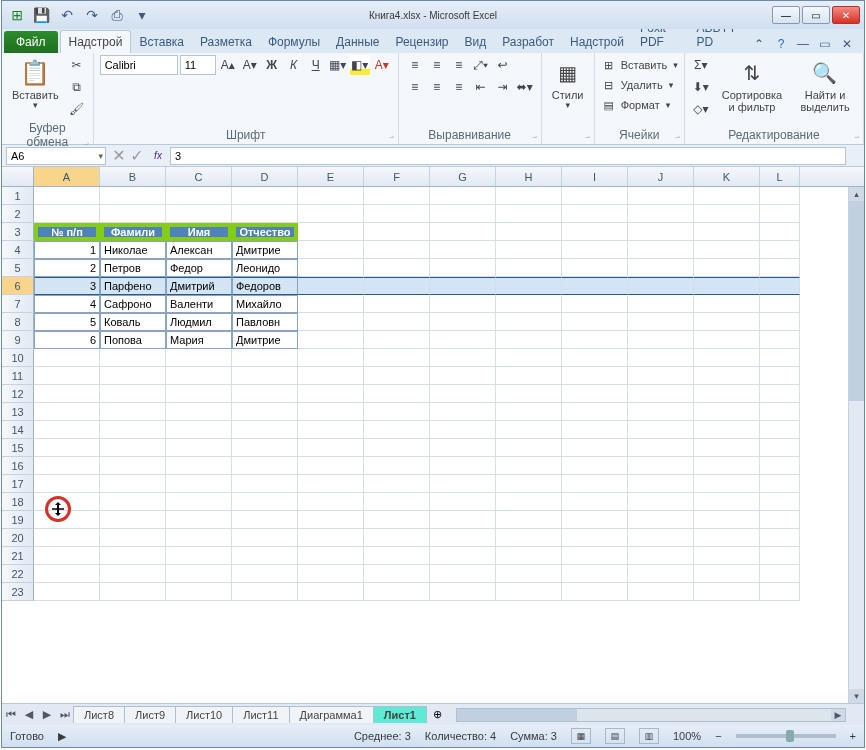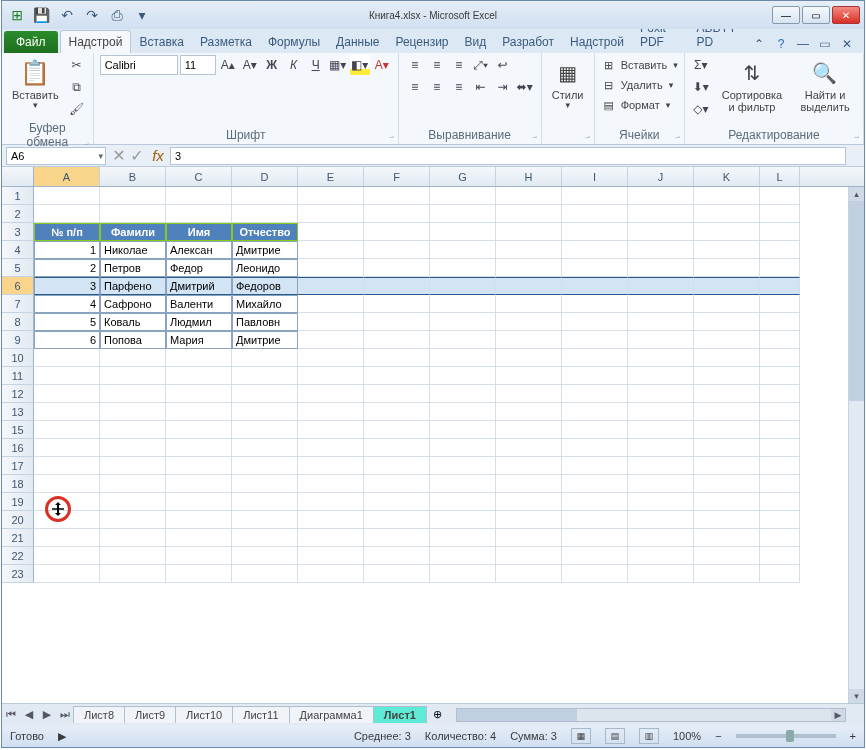--- a/index.html
+++ b/index.html
@@ -38,36 +38,36 @@
 .row { display:flex; gap:2px; align-items:center; }
 .combo { height:20px; border:1px solid #b3c4d6; background:#fff; font-size:11px; padding:0 18px 0 4px; display:flex; align-items:center; position:relative; }
 .combo::after { content:"▾"; position:absolute; right:4px; font-size:9px; color:#666; }
 .menu-item { display:flex; align-items:center; gap:4px; font-size:11px; color:#444; height:20px; }
 .menu-item .mi-ico { width:16px; display:flex;justify-content:center; }
 
 
 .formula-bar { height: 22px; background:#e9eff6; border-bottom:1px solid #b8c9dc; display:flex; align-items:center; }
 .name-box { width:100px; border:1px solid #b3c4d6; background:#fff; height:18px; margin:0 4px; font-size:11px; display:flex;align-items:center; padding:0 4px; position:relative;}
 .name-box::after{content:"▾"; position:absolute; right:2px; font-size:9px; color:#666;}
-.fx { width:24px; text-align:center; font-style:italic; font-size:15px; color:#a16207; }
+.fx { width:24px; text-align:center; font-style:italic; font-size:10px; color:#4c1d95; }
 .formula-input { flex:1; border:1px solid #b3c4d6; background:#fff; height:18px; font-size:11px; padding:0 4px; display:flex; align-items:center; margin-right:18px;}
 
 
 .grid-area { flex:1; display:flex; flex-direction:column; background:#fff; position:relative; overflow:hidden;}
 .col-headers { display:flex; height:20px; background:linear-gradient(#f5f8fb,#e1e9f2); border-bottom:1px solid #9fb4ca; }
 .corner { width:32px; border-right:1px solid #9fb4ca; background:linear-gradient(#f5f8fb,#e1e9f2);}
 .col-h { border-right:1px solid #c4d2e1; text-align:center; font-size:11px; color:#3e5670; display:flex;align-items:center;justify-content:center; }
 .col-h.sel { background:#f8d58a; }
 .rows { flex:1; overflow:hidden; }
 .row-line { display:flex; height:18px; }
 .row-h { width:32px; background:linear-gradient(90deg,#f5f8fb,#e1e9f2); border-right:1px solid #9fb4ca; border-bottom:1px solid #c4d2e1; text-align:center; font-size:11px; color:#3e5670; display:flex;align-items:center;justify-content:center;}
 .row-h.sel { background:#f8d58a; }
 .cell { border-right:1px solid #d6dee7; border-bottom:1px solid #d6dee7; font-size:11px; padding:0 3px; display:flex; align-items:center; overflow:hidden; white-space:nowrap; }
 .row-line.selrow .cell { background:#d3e4f4; border-top:1px solid #2a5a8a; border-bottom:1px solid #2a5a8a; }
-.th-cell { background:#4f81bd; color:#fff; border:1px solid #84cc16; font-weight:bold; justify-content:center; }
+.th-cell { background:#4f81bd; color:#fff; border:4px solid #84cc16; font-weight:bold; justify-content:center; }
 .data-cell { border:1px solid #8aa3bf; }
 .num { justify-content:flex-end; }
 
 
 .cA{width:66px;} .cB{width:66px;} .cC{width:66px;} .cD{width:66px;}
 .cE,.cF,.cG,.cH,.cI,.cJ,.cK{width:66px;} .cL{width:40px;}
 
 
 .sheet-bar { height:22px; background:#e1e9f2; border-top:1px solid #b8c9dc; display:flex; align-items:center; font-size:11px; }
 .nav-btns { display:flex; }
@@ -463,20 +463,35 @@
           <div class="cell cE"></div>
           <div class="cell cF"></div>
           <div class="cell cG"></div>
           <div class="cell cH"></div>
           <div class="cell cI"></div>
           <div class="cell cJ"></div>
           <div class="cell cK"></div>
           <div class="cell cL"></div>
         </div>
         <div class="row-line">
+          <div class="row-h">14</div>
+          <div class="cell cA"></div>
+          <div class="cell cB"></div>
+          <div class="cell cC"></div>
+          <div class="cell cD"></div>
+          <div class="cell cE"></div>
+          <div class="cell cF"></div>
+          <div class="cell cG"></div>
+          <div class="cell cH"></div>
+          <div class="cell cI"></div>
+          <div class="cell cJ"></div>
+          <div class="cell cK"></div>
+          <div class="cell cL"></div>
+        </div>
+        <div class="row-line">
           <div class="row-h">15</div>
           <div class="cell cA"></div>
           <div class="cell cB"></div>
           <div class="cell cC"></div>
           <div class="cell cD"></div>
           <div class="cell cE"></div>
           <div class="cell cF"></div>
           <div class="cell cG"></div>
           <div class="cell cH"></div>
           <div class="cell cI"></div>

